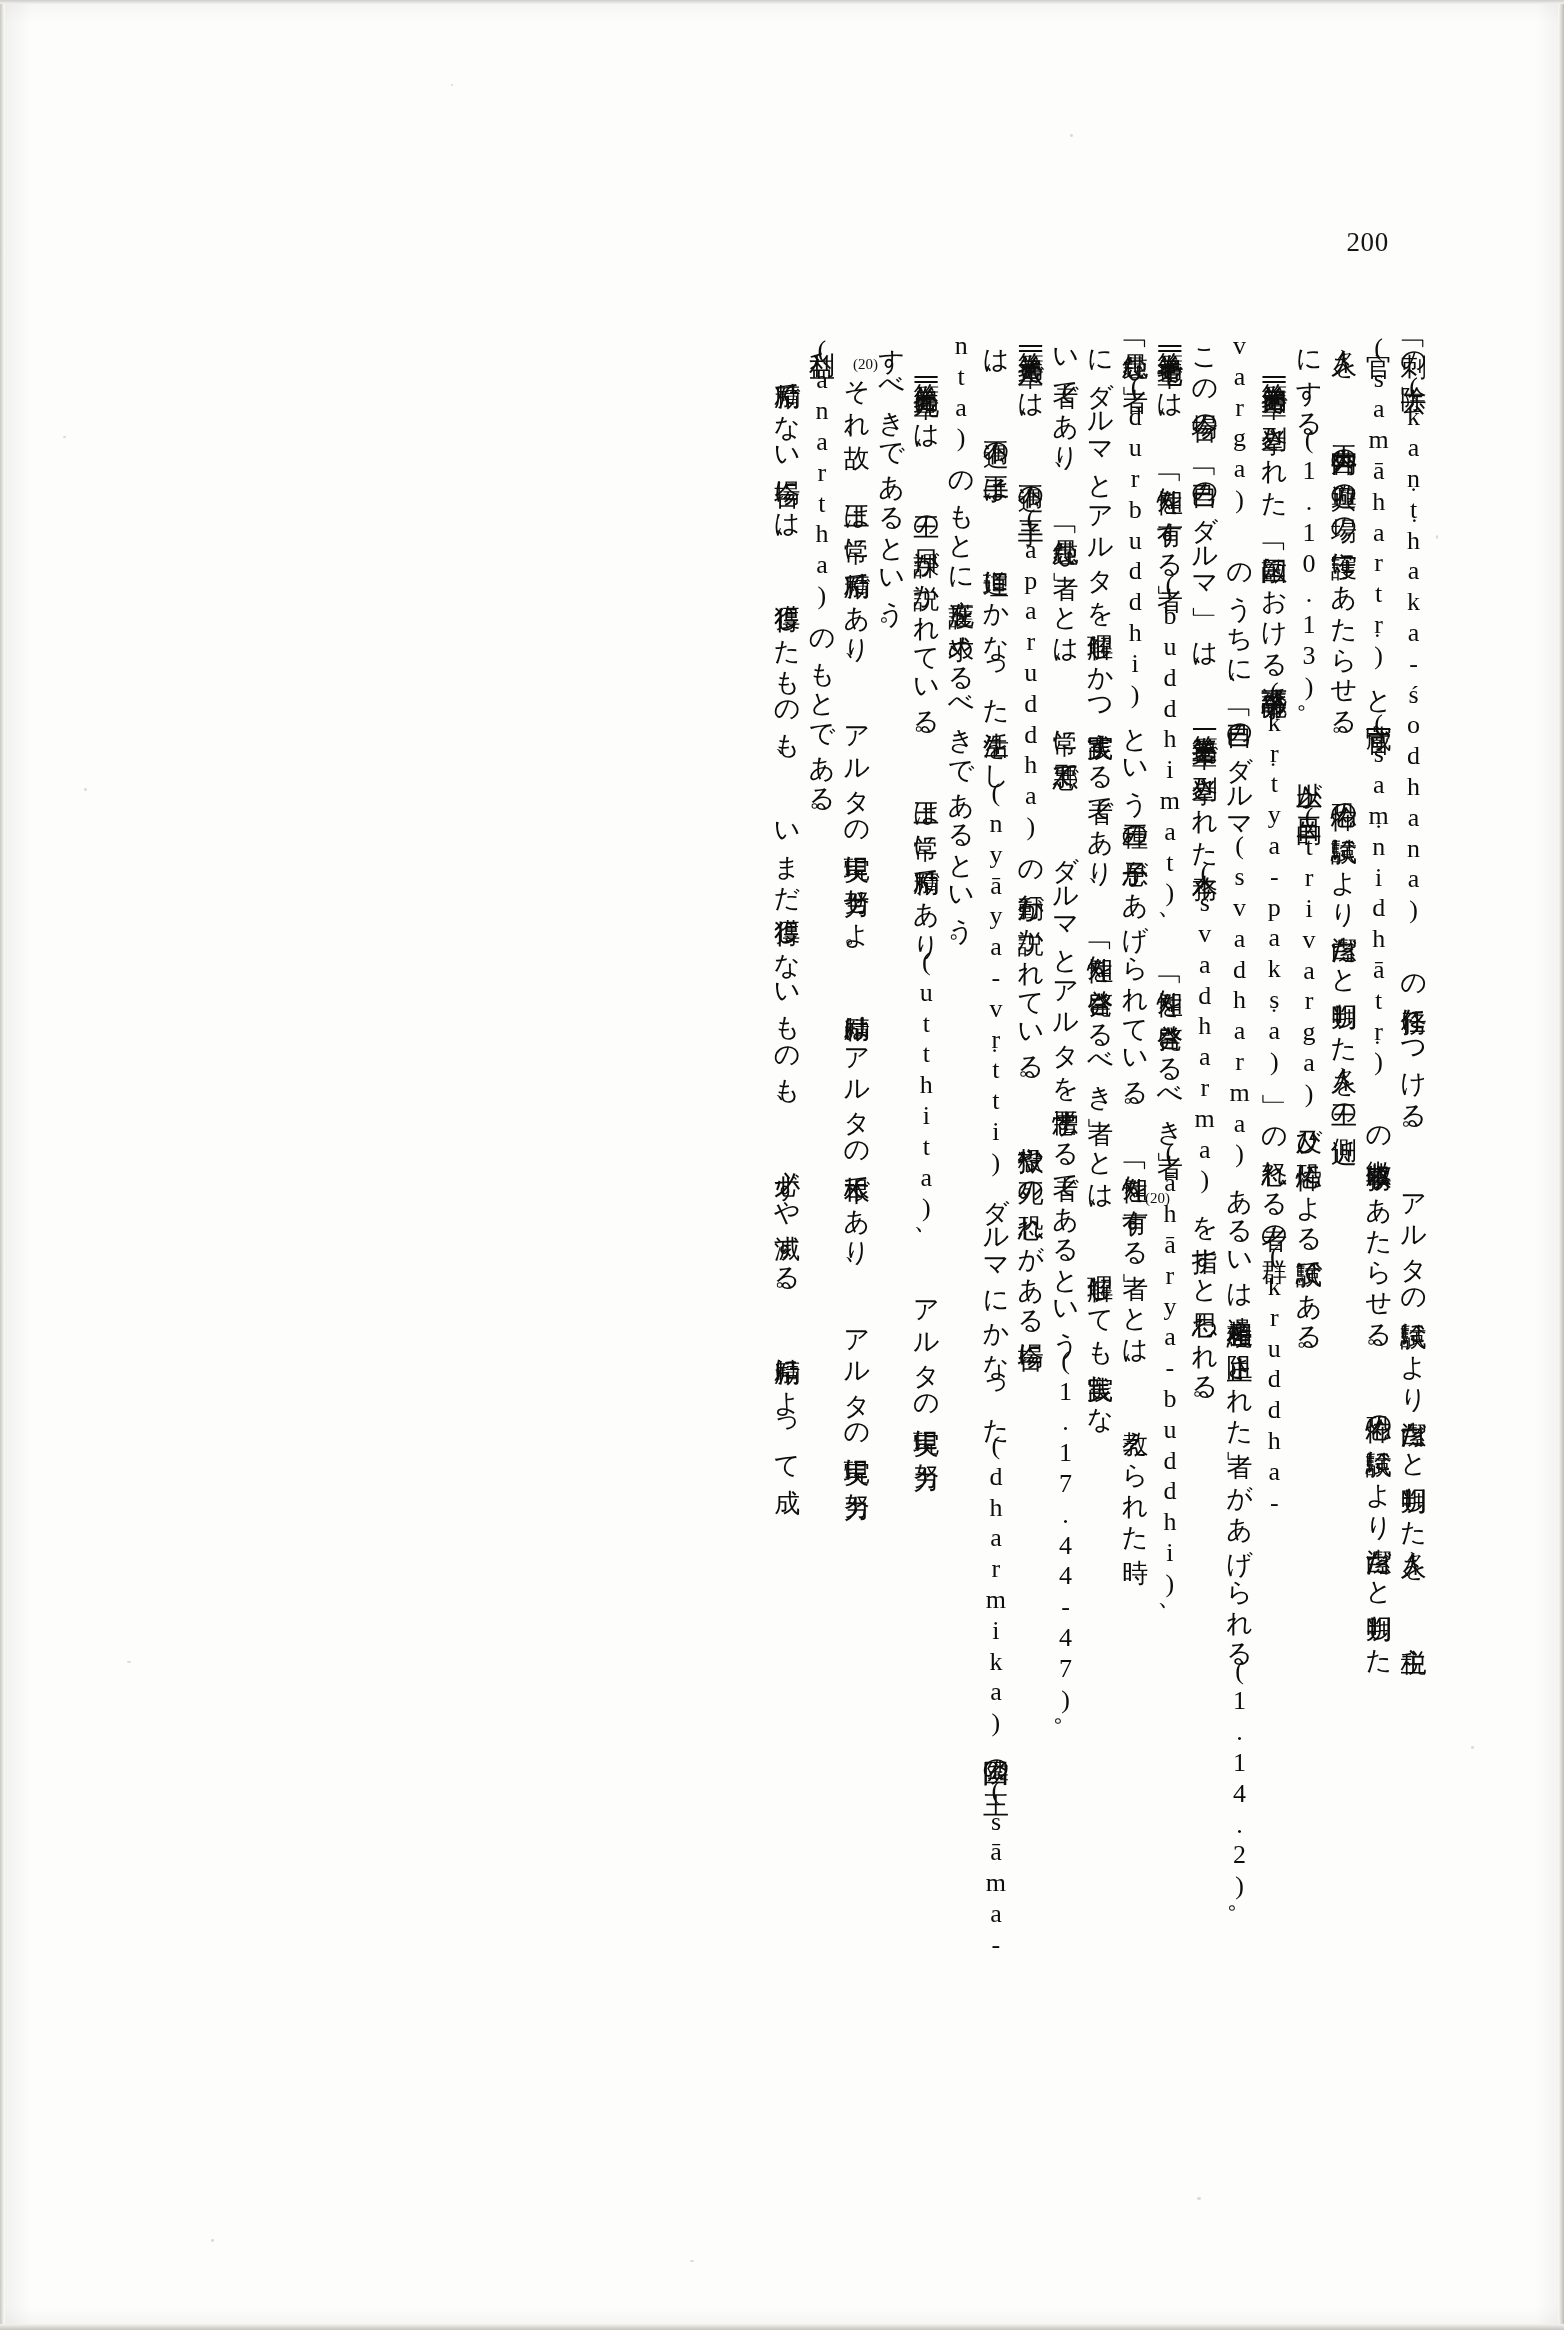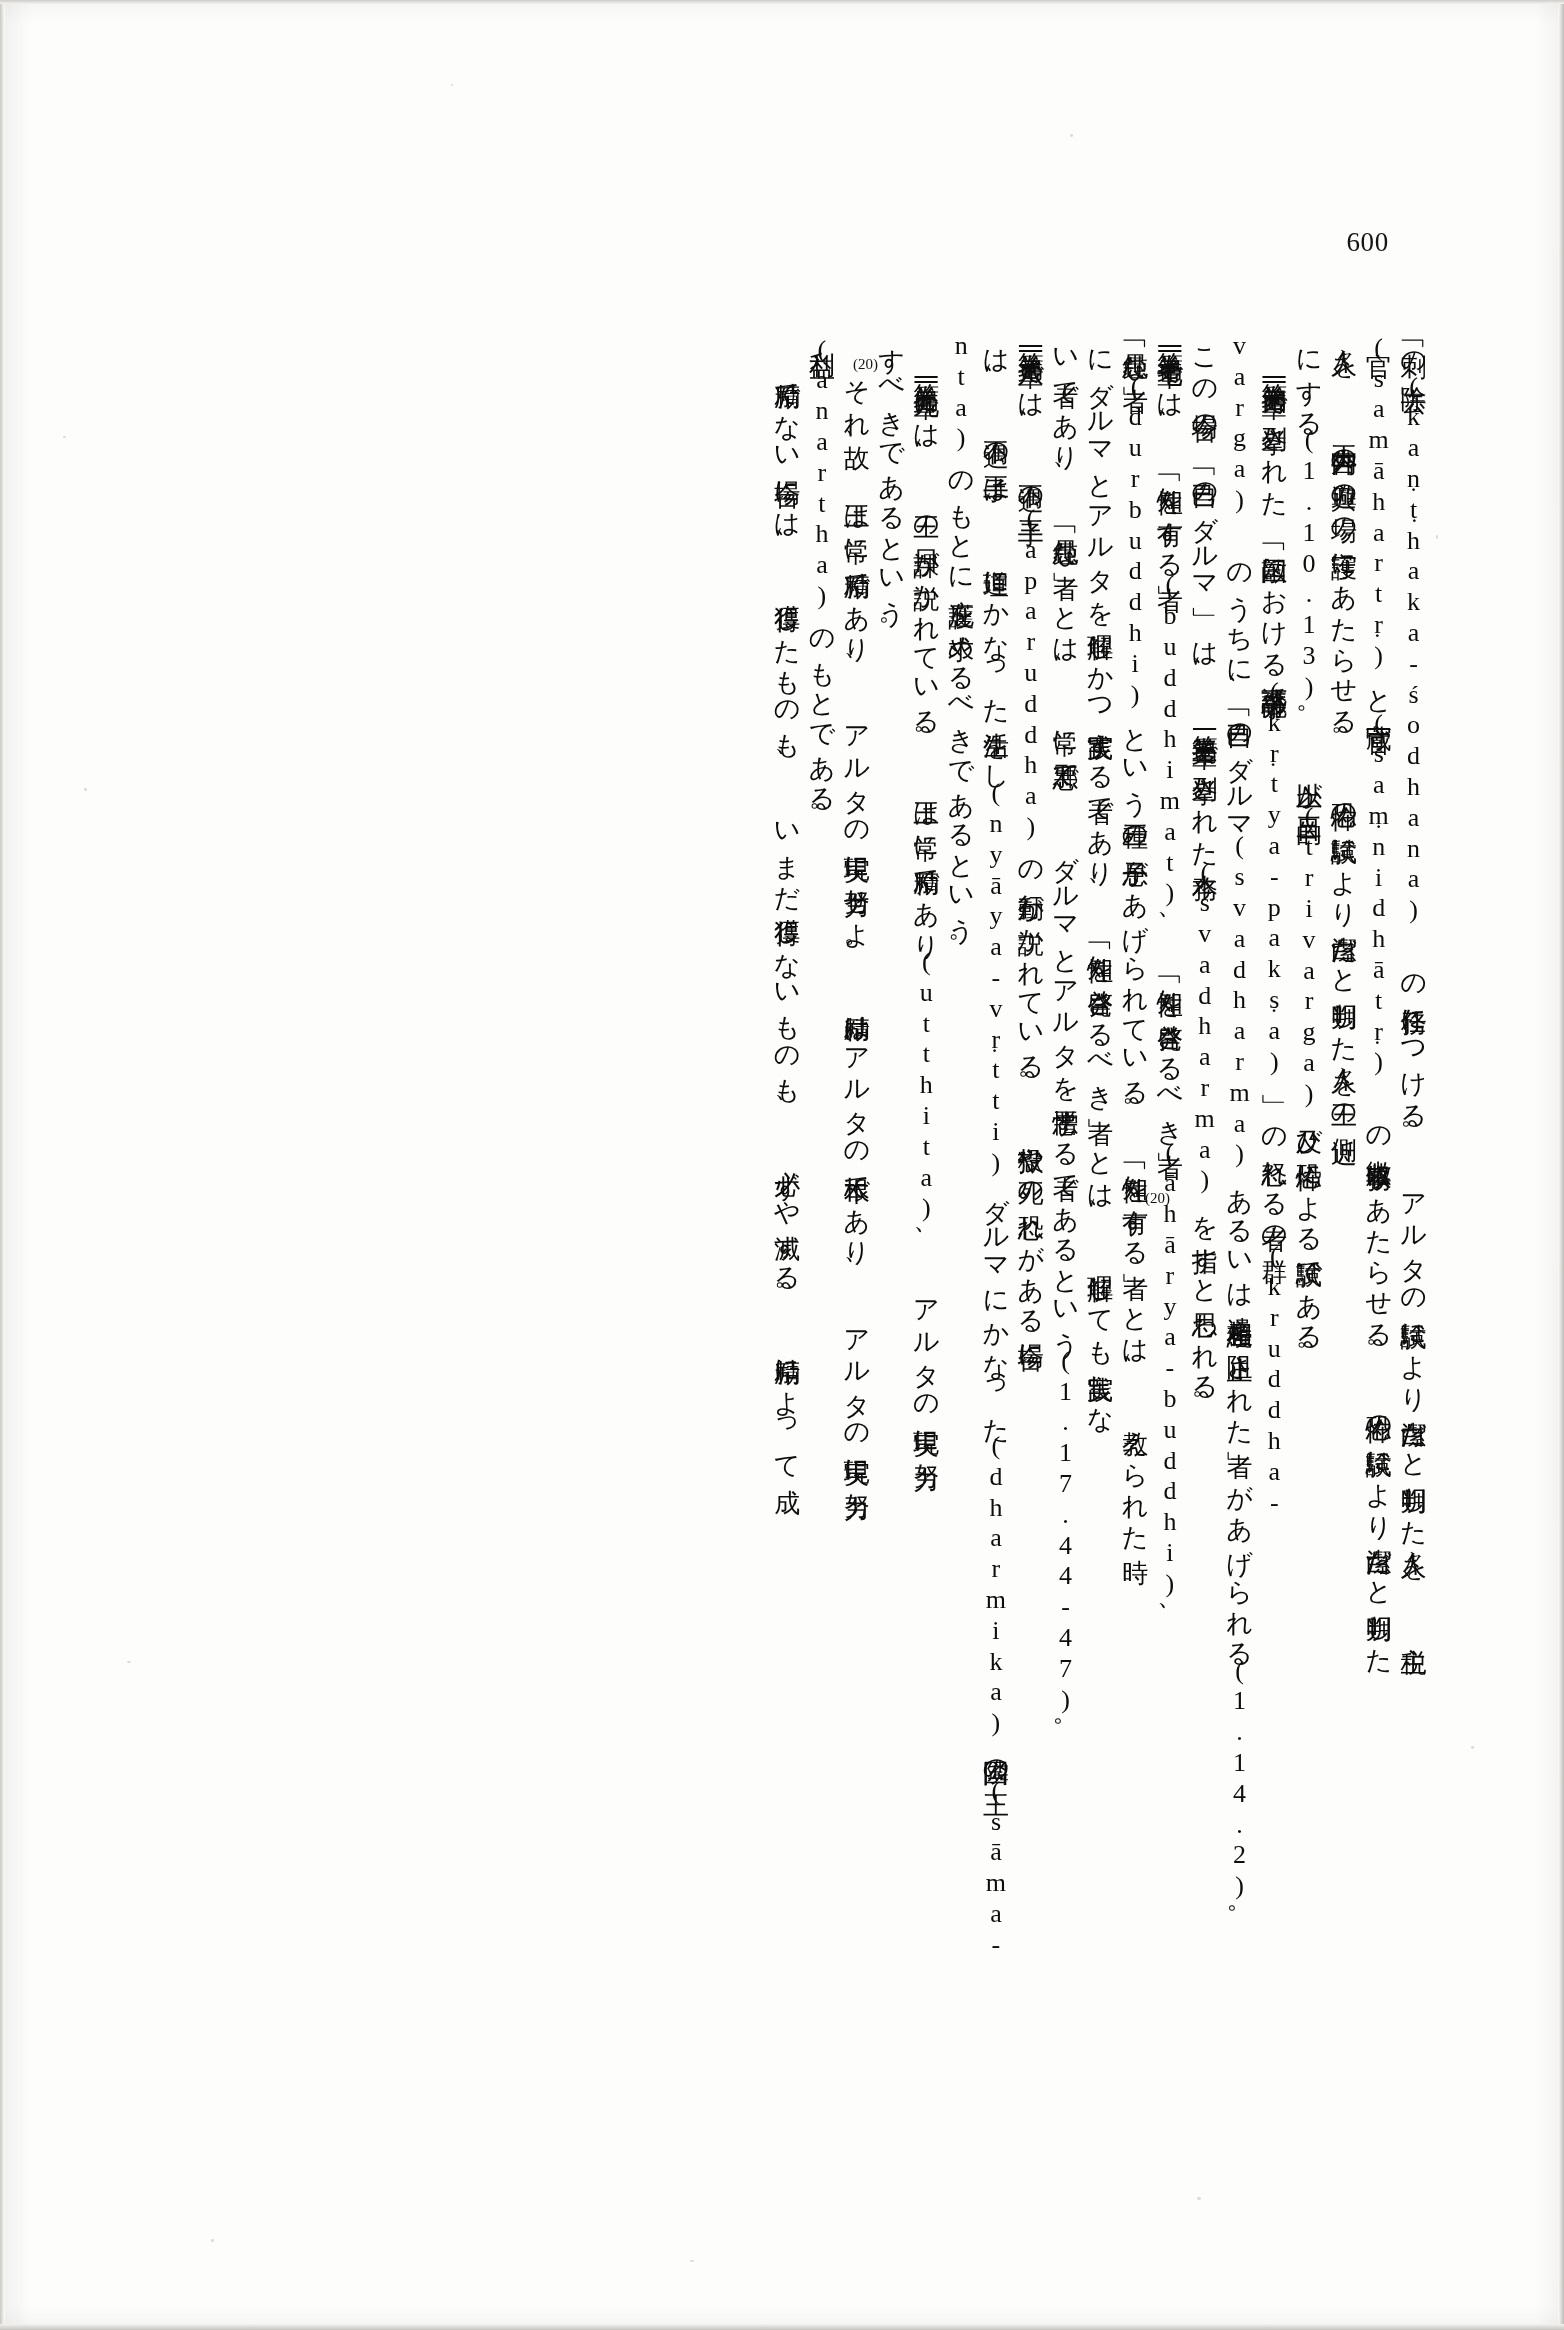--- a/index.html
+++ b/index.html
@@ -138,21 +138,21 @@
     <div class="speck" style="left:211px;  top:2239px; width:2.8px;  height:2.8px;"></div>
     <div class="speck" style="left:690px;  top:2260px; width:4.2px;  height:2.1px;"></div>
     <div class="speck" style="left:1070px; top:134px;  width:2.8px;  height:2.8px;"></div>
     <div class="speck" style="left:1436px; top:535px;  width:2.1px;  height:3.5px;"></div>
     <div class="speck" style="left:1471px; top:1746px; width:2.8px;  height:2.8px;"></div>
     <div class="speck" style="left:451px;  top:84px;  width:2.1px;  height:2.1px;"></div>
     <div class="speck" style="left:1197px; top:2197px; width:3.5px;  height:2.8px;"></div>
     <div class="speck" style="left:63px;   top:436px;  width:2.8px;  height:2.1px;"></div>
   </div>
 
-  <div id="page-number">600</div>
+  <div id="page-number">200</div>
 
   <div class="sidenum" style="top:356px; right:686px;">(20)</div>
   <div class="sidenum" style="top:1190px; right:394px;">(20)</div>
 
   <div id="vtext">
     <div class="col">「刺の除去」(kaṇṭhaka-śodhana) の任務につける。 アルタの試験により潔白だと判明した人々を、 主税</div>
     <div class="col">官(samāhartṛ)と守蔵官(saṃnidhātṛ) の徴収事務にあたらせる。 恐怖の試験により潔白だと判明した</div>
     <div class="col">人々を、 王宮内外の遊興の場の守護にあたらせる。 恐怖の試験により潔白だと判明した人々を王の側近</div>
     <div class="col">にする(1.10.13)。 以上が三目的(trivarga)及び恐怖による試験である。</div>
     <div class="col indent">第一巻第一四章で列挙された 「敵国における誘惑可能分子(kṛtya-pakṣa)」 の怒れる者の群(kruddha-</div>

